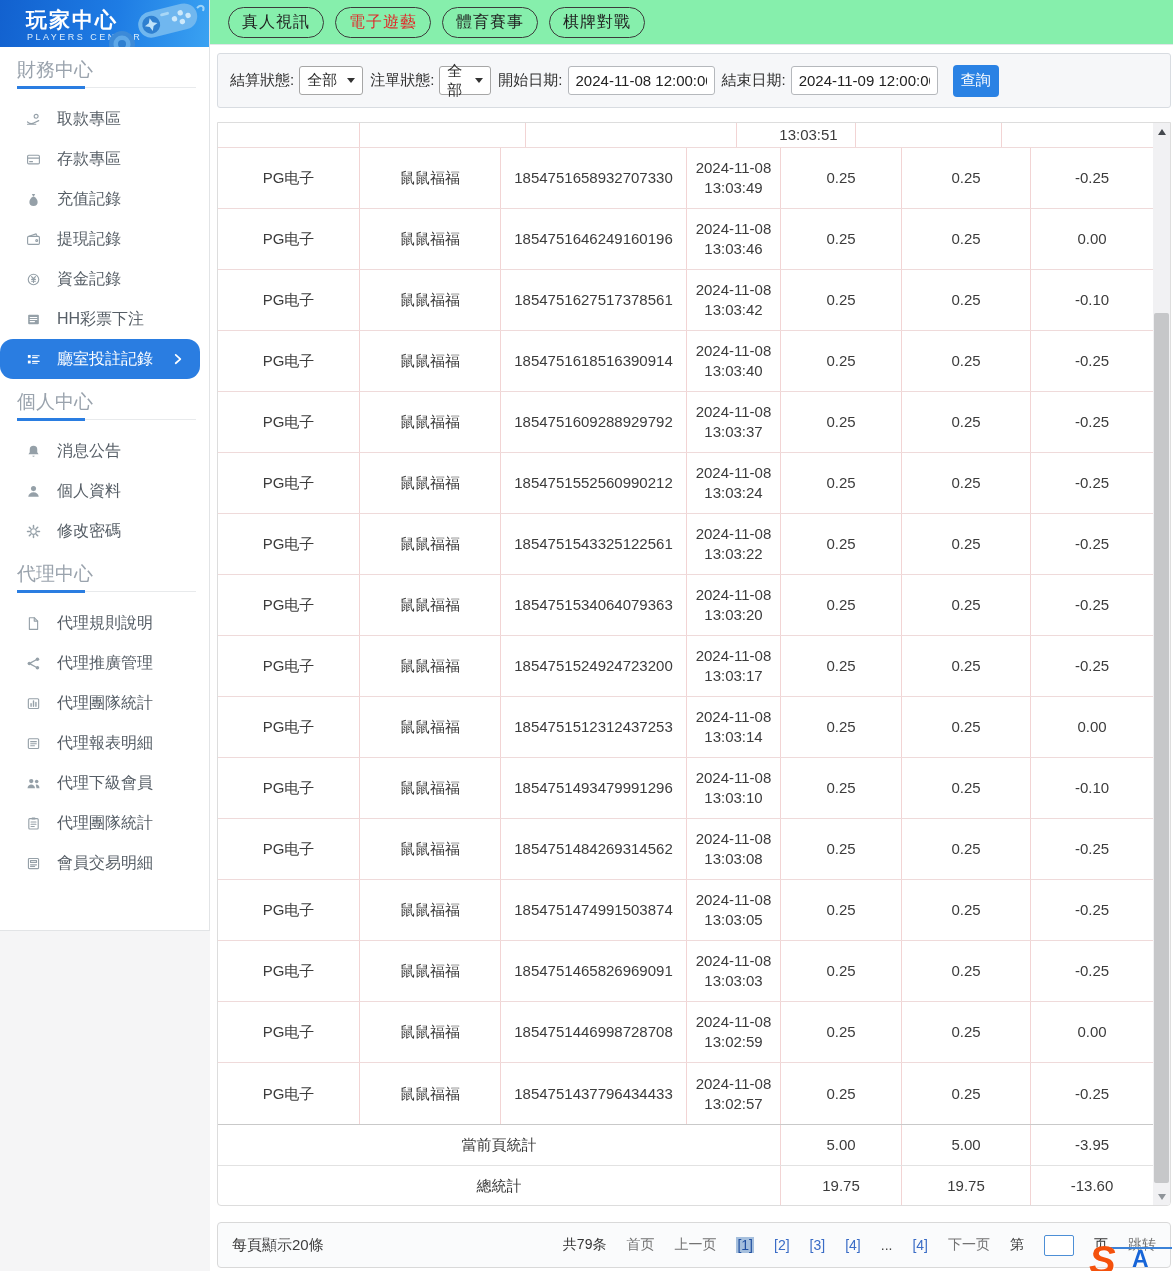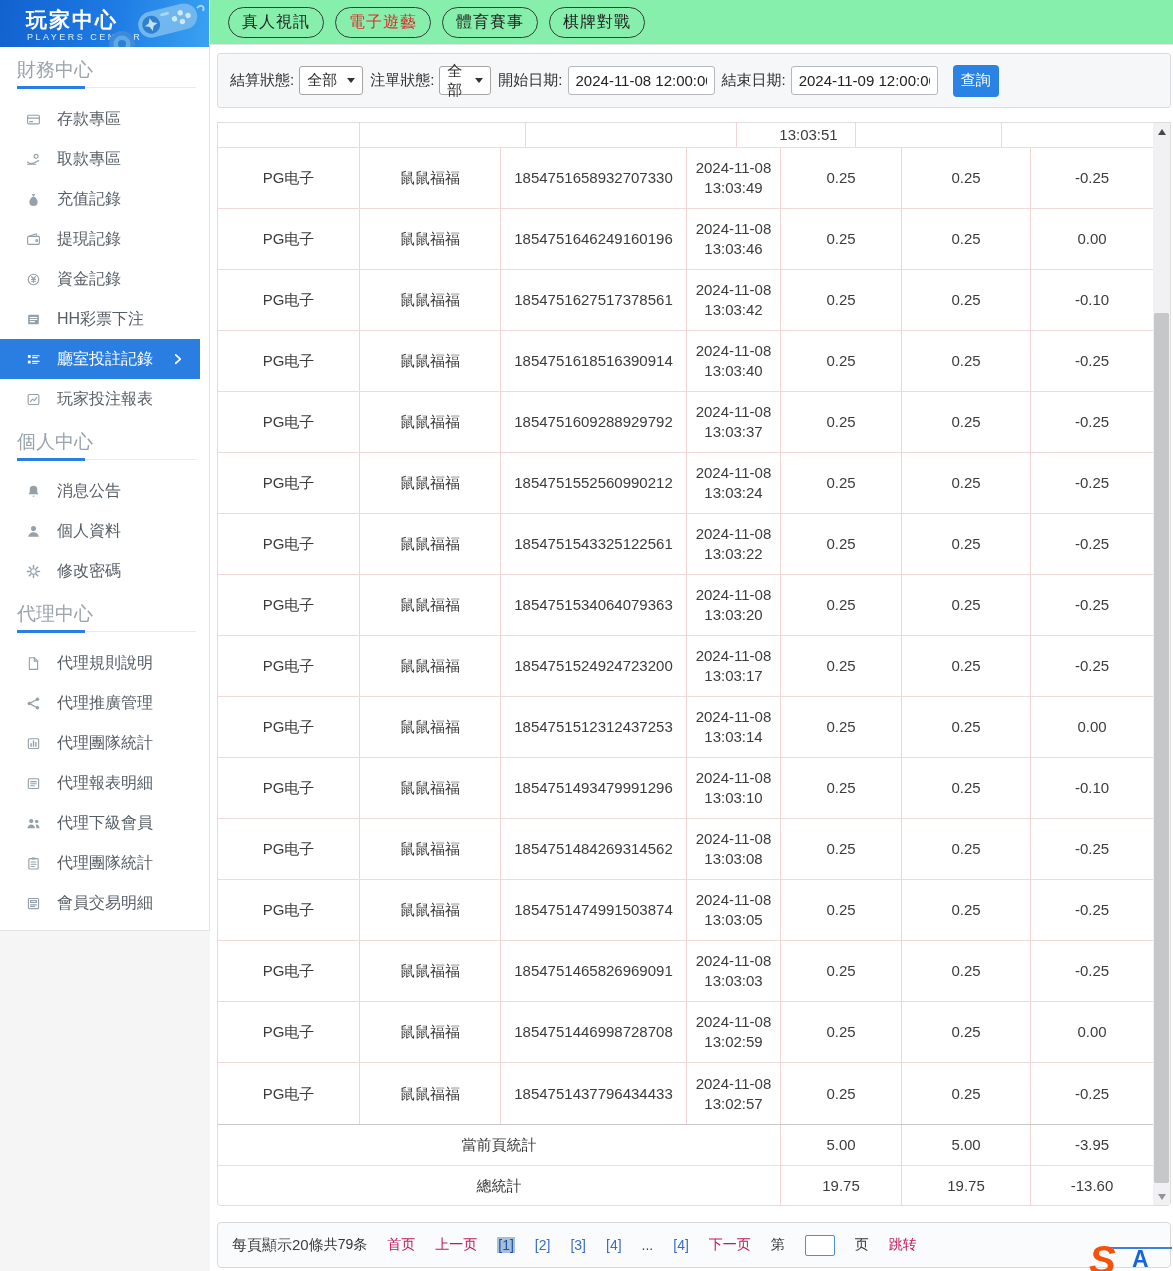--- a/index.html
+++ b/index.html
@@ -16,21 +16,21 @@
   .app-title { position:absolute; left:26px; top:6px; font-size:21px; font-weight:bold; letter-spacing:2px; }
   .app-subtitle { position:absolute; left:27px; top:32px; font-size:9px; letter-spacing:2.5px; color:#dceefc; }
   .gamepad { position:absolute; right:0; top:0; width:105px; height:47px; pointer-events:none; }
   .sec-title { margin:10px 0 0 17px; height:22px; font-size:19px; color:#9aa3ad; }
   .sec-div { position:relative; margin:6px 13px 10px 17px; height:4px; }
   .sec-div-line { position:absolute; left:0; right:0; bottom:1px; height:1px; background:#e8eaec; }
   .sec-div-blue { position:absolute; left:0; bottom:0; width:68px; height:3px; background:#2a7de1; }
   .side-item { display:flex; align-items:center; height:40px; padding-left:26px; cursor:pointer; }
   .side-item .micon { color:#95a0a8; margin-right:16px; }
   .side-label { font-size:16px; color:#565e66; }
-  .side-item.selected { background:#2a7de1; width:200px; }
+  .side-item.selected { background:#2a7de1; width:200px;border-radius:13px; }
   .side-item.selected .micon, .side-item.selected .side-label { color:#fff; }
   .chev { margin-left:auto; margin-right:14px; color:#fff; }
   .micon svg, .chev svg { display:block; width:15px; height:15px; stroke:currentColor; fill:none;
                           stroke-width:1.2; stroke-linecap:round; stroke-linejoin:round; }
 
   
   .tabs-strip { position:absolute; left:210px; top:0; width:963px; height:45px; background:#86efac;
                 border-bottom:1px solid #e2e5e9; display:flex; align-items:center; padding-left:18px; gap:11px; }
   .tab-pill { height:31px; padding:0 13px; border:1px solid #3b3b3b; border-radius:16px; background:transparent;
               font-family:"Liberation Sans",sans-serif; font-size:16px; letter-spacing:1px; color:#1f1f1f; cursor:pointer; }
@@ -74,24 +74,24 @@
   .sb-up{top:0} .sb-down{bottom:0}
   .sb-up::after{content:""; border-left:4px solid transparent; border-right:4px solid transparent;
                 border-bottom:6px solid #45494e;}
   .sb-down::after{content:""; border-left:4px solid transparent; border-right:4px solid transparent;
                   border-top:6px solid #8f9499;}
   .sb-thumb { position:absolute; left:1px; width:15px; top:190px; height:870px; background:#c6c7c9; border-radius:2px; }
 
   
   .pager { position:absolute; left:217px; top:1222px; width:954px; height:46px; background:#fafbfc;
            border:1px solid #d9d9d9; border-radius:4px; display:flex; align-items:center;
-           justify-content:flex-start; padding:0 14px; font-size:14px; color:#333; }
+           justify-content:space-between; padding:0 14px; font-size:14px; color:#333; }
   .per-page { font-size:15px; color:#3f3f3f; }
   .pager-right { display:inline-flex; align-items:center; gap:20px; }
-  .pg-link { color:#be185d; cursor:pointer; white-space:nowrap; }
+  .pg-link { color:#737373; cursor:pointer; white-space:nowrap; }
   .pg-num { color:#3a6cc6; cursor:pointer; }
   .pg-num.current { background:#a5bfdd; color:#2150a0; padding:0 1px; }
   .pg-ellipsis { color:#444; }
   .jump-input { width:30px; height:21px; border:1px solid #4d8fd6; border-radius:2px; background:#fff;
                 font-family:"Liberation Sans",sans-serif; font-size:13px; text-align:center; }
 
   
   .ime-line { position:absolute; left:1106px; top:1247px; width:66px; height:2px; background:#3b82d8; }
   .ime-s { position:absolute; left:1089px; top:1238px; font-size:40px; font-weight:bold; font-style:italic;
            color:#f4510c; text-shadow:1px 1px 0 #fff; }
@@ -126,34 +126,34 @@
     <div id="sidebar-sections">
         <div>
           <div class="sec-title">財務中心</div>
           <div class="sec-div">
             <div class="sec-div-line"></div>
             <div class="sec-div-blue"></div>
           </div>
           <div class="side-item">
             <span class="micon">
               <svg viewBox="0 0 16 16">
+                <circle cx="10.8" cy="4.6" r="2.1"></circle>
+                <path d="M1.6 10.6q3.5 2.8 6.5 1.2l5.5-2.6M1.6 13h8.8"></path>
+              </svg>
+            </span>
+            <span class="side-label">取款專區</span>
+          </div>
+          <div class="side-item">
+            <span class="micon">
+              <svg viewBox="0 0 16 16">
                 <rect x="1.7" y="3.5" width="12.6" height="9.2" rx="1.2"></rect>
                 <path d="M1.7 6.5h12.6M3.9 10.3h3"></path>
               </svg>
             </span>
             <span class="side-label">存款專區</span>
-          </div>
-          <div class="side-item">
-            <span class="micon">
-              <svg viewBox="0 0 16 16">
-                <circle cx="10.8" cy="4.6" r="2.1"></circle>
-                <path d="M1.6 10.6q3.5 2.8 6.5 1.2l5.5-2.6M1.6 13h8.8"></path>
-              </svg>
-            </span>
-            <span class="side-label">取款專區</span>
           </div>
           <div class="side-item">
             <span class="micon">
               <svg viewBox="0 0 16 16">
                 <path d="M6.2 2h3.6L8.6 4.2H7.4z" fill="currentColor" stroke="none"></path>
                 <path d="M8 4.4C5 6 3.6 8.2 3.6 10.6a4.4 4.4 0 0 0 8.8 0C12.4 8.2 11 6 8 4.4z" fill="currentColor" stroke="none"></path>
               </svg>
             </span>
             <span class="side-label">充值記錄</span>
           </div>
@@ -192,29 +192,20 @@
                 <rect x="2" y="9.2" width="3" height="3" fill="currentColor" stroke="none"></rect>
                 <path d="M7 4h7M7 6h5M7 10h7M7 12h5"></path>
               </svg>
             </span>
             <span class="side-label">廳室投註記錄</span>
             <span class="chev">
               <svg viewBox="0 0 16 16">
                 <path d="M5 3l5 4.5L5 12" stroke-width="1.8"></path>
               </svg>
             </span>
-          </div>
-          <div class="side-item">
-            <span class="micon">
-              <svg viewBox="0 0 16 16">
-                <rect x="2.3" y="2.7" width="11.4" height="10.6" rx="1.2"></rect>
-                <path d="M4.8 10.3 7 7.6l1.9 1.6 2.6-3.4"></path>
-              </svg>
-            </span>
-            <span class="side-label">玩家投注報表</span>
           </div>
         </div>
         <div>
           <div class="sec-title">個人中心</div>
           <div class="sec-div">
             <div class="sec-div-line"></div>
             <div class="sec-div-blue"></div>
           </div>
           <div class="side-item">
             <span class="micon">

